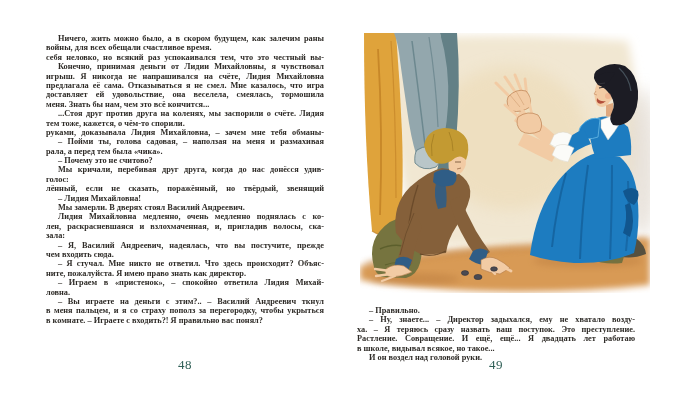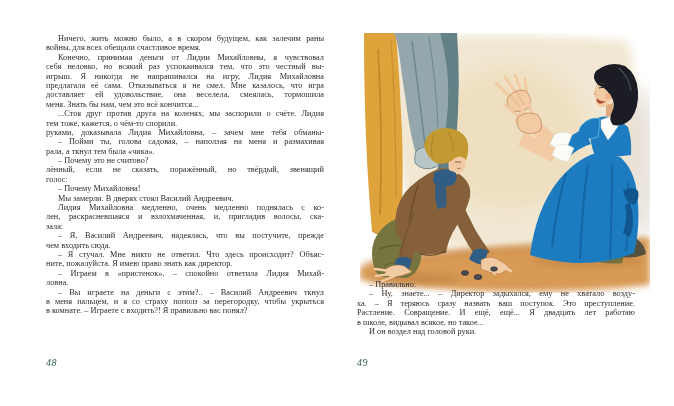--- a/index.html
+++ b/index.html
@@ -3,60 +3,61 @@
 <meta charset="utf-8">
 <style>
   html,body{margin:0;padding:0;}
   body{
     width:674px;height:406px;overflow:hidden;background:#ffffff;
     font-family:"Liberation Serif","DejaVu Serif",serif;
   }
   .spread{position:relative;width:674px;height:406px;background:#ffffff;}
   .text-block{
     position:absolute;color:var(--text,#2f2c28);
-    font-size:8.3px;line-height:9.4px;letter-spacing:0;
+    font-size:8.3px;line-height:9.4px;letter-spacing:0;font-weight:bold;
   }
   .text-block .line{height:9.4px;line-height:9.4px;overflow:hidden;text-align:left;}
   .text-block .line.just{text-align:justify;text-align-last:justify;}
   .text-block .line.indent{padding-left:12px;}
   #left-text{left:46px;top:34px;width:278px;}
-  #right-text{left:357px;top:280px;width:278px;}
+  #right-text{left:357px;top:306px;width:278px;}
   .page-number{
-    position:absolute;top:357px;width:278px;
-    font-size:10px;letter-spacing:0.6px;color:var(--page-number,#2f5f56);font-style:italic;
+    position:absolute;top:357px;width:278px;text-align:center;
+    font-size:13px;letter-spacing:0.6px;color:var(--page-number,#2f5f56);
   }
   #page-num-left{left:46px;}
   #page-num-right{left:357px;}
   #illustration-box{position:absolute;left:360px;top:33px;width:290px;height:260px;}
   svg{display:block;}
 </style>
 </head>
 <body>
 
 <div class="spread">
 
   <div>
     <div id="left-text" class="text-block">
         <div class="line indent just">Ничего, жить можно было, а в скором будущем, как залечим раны</div>
         <div class="line">войны, для всех обещали счастливое время.</div>
+        <div class="line just">себя неловко, но всякий раз успокаивался тем, что это честный вы-</div>
         <div class="line indent just">Конечно, принимая деньги от Лидии Михайловны, я чувствовал</div>
-        <div class="line just">себя неловко, но всякий раз успокаивался тем, что это честный вы-</div>
-        <div class="line just">игрыш. Я никогда не напрашивался на игру, Лидия Михайловна</div>
+        <div class="line just">игрыш. Я никогда не напрашивался на счёте, Лидия Михайловна</div>
         <div class="line just">предлагала её сама. Отказываться я не смел. Мне казалось, что игра</div>
         <div class="line just">доставляет ей удовольствие, она веселела, смеялась, тормошила</div>
         <div class="line">меня. Знать бы нам, чем это всё кончится...</div>
         <div class="line indent just">...Стоя друг против друга на коленях, мы заспорили о счёте. Лидия</div>
         <div class="line">тем тоже, кажется, о чём-то спорили.</div>
         <div class="line just">руками, доказывала Лидия Михайловна, – зачем мне тебя обманы-</div>
         <div class="line indent just">– Пойми ты, голова садовая, – наползая на меня и размахивая</div>
-        <div class="line">рала, а ткнул тем была «чика».</div>
+        <div class="line">рала, а перед тем была «чика».</div>
         <div class="line indent">– Почему это не считово?</div>
+        <div class="line indent just">Мы кричали, перебивая друг друга, когда до нас донёсся удив-</div>
+        <div class="line">голос:</div>
         <div class="line just">лённый, если не сказать, поражённый, но твёрдый, звенящий</div>
-        <div class="line">голос:</div>
-        <div class="line indent">– Почему Михайловна!</div>
+        <div class="line indent">– Лидия Михайловна!</div>
         <div class="line indent">Мы замерли. В дверях стоял Василий Андреевич.</div>
         <div class="line indent just">Лидия Михайловна медленно, очень медленно поднялась с ко-</div>
         <div class="line just">лен, раскрасневшаяся и взлохмаченная, и, пригладив волосы, ска-</div>
         <div class="line">зала:</div>
         <div class="line indent just">– Я, Василий Андреевич, надеялась, что вы постучите, прежде</div>
         <div class="line">чем входить сюда.</div>
         <div class="line indent just">– Я стучал. Мне никто не ответил. Что здесь происходит? Объяс-</div>
         <div class="line">ните, пожалуйста. Я имею право знать как директор.</div>
         <div class="line indent just">– Играем в «пристенок», – спокойно ответила Лидия Михай-</div>
         <div class="line">ловна.</div>

